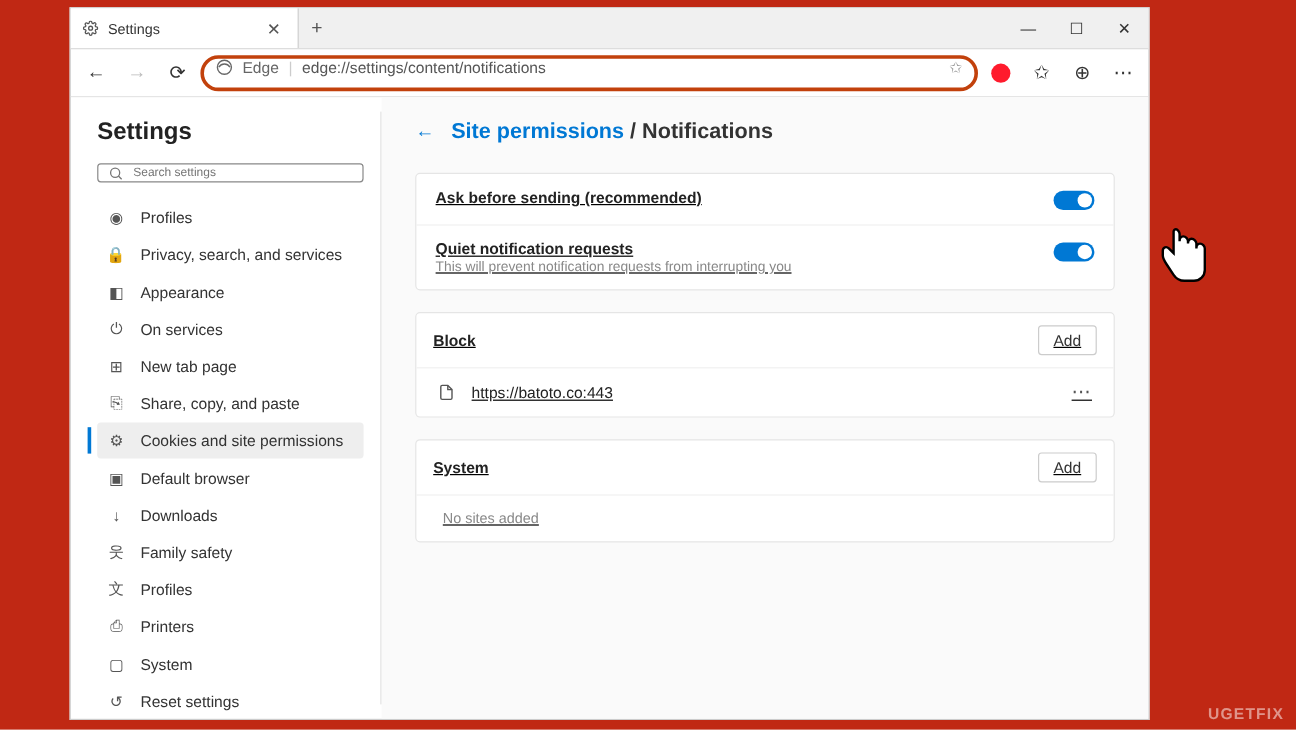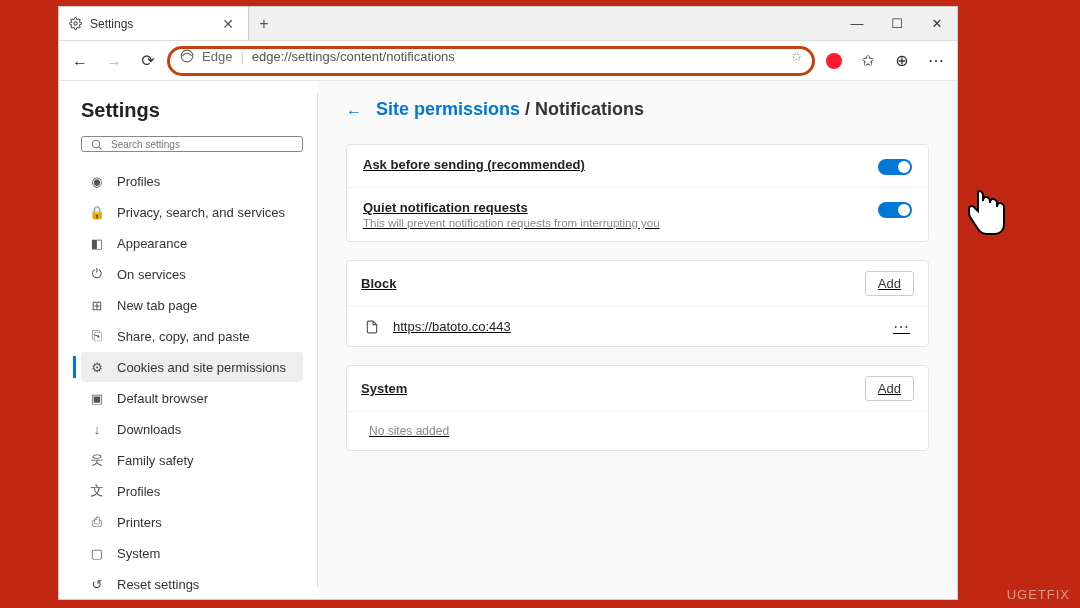--- a/index.html
+++ b/index.html
@@ -45,21 +45,21 @@
 .toggle { width: 34px; height: 16px; background: #0078d4; border-radius: 10px; position: relative; margin-top: 2px; }
 .toggle::after { content: ""; position: absolute; right: 2px; top: 2px; width: 12px; height: 12px; background: #fff; border-radius: 50%; }
 .section-head { display: flex; align-items: center; justify-content: space-between; padding: 10px 14px; border-bottom: 1px solid #f0f0f0; }
 .section-head h3 { font-size: 13px; font-weight: 600; color: #222; }
 .add-btn { border: 1px solid #ccc; background: #fff; padding: 4px 12px; border-radius: 3px; font-size: 13px; color: #333; }
 .site-row { display: flex; align-items: center; gap: 14px; padding: 10px 18px; font-size: 13px; color: #222; }
 .site-row .file-ico { width: 14px; height: 14px; }
 .site-row .more { margin-left: auto; font-size: 16px; color: #555; letter-spacing: 1px; }
 .empty { padding: 12px 22px; font-size: 12px; color: #888; }
 .cursor { position: absolute; top: 185px; left: 960px; width: 50px; height: 55px; pointer-events: none; }
-.watermark { position: absolute; bottom: 6px; right: 10px; font-size: 13px; color: rgba(255,255,255,0.5); letter-spacing: 1px; font-weight: 400; }
+.watermark { position: absolute; bottom: 6px; right: 10px; font-size: 13px; color: rgba(255,255,255,0.5); letter-spacing: 1px; font-weight: 700; }
 svg { display: block; }
 </style>
 </head>
 <body>
 
 <div class="window">
   <div class="titlebar">
     <div class="tab">
       <svg class="gear" viewBox="0 0 24 24" fill="none" stroke="#555" stroke-width="2">
           <circle cx="12" cy="12" r="3"></circle>

